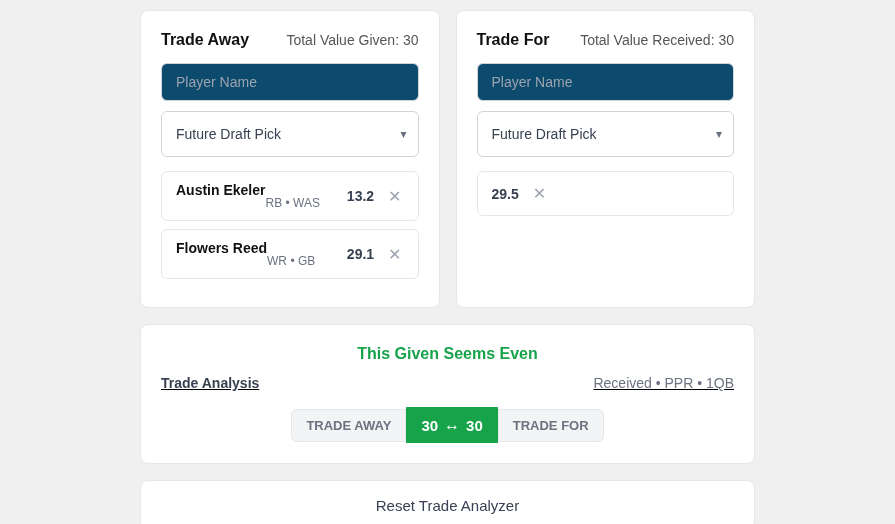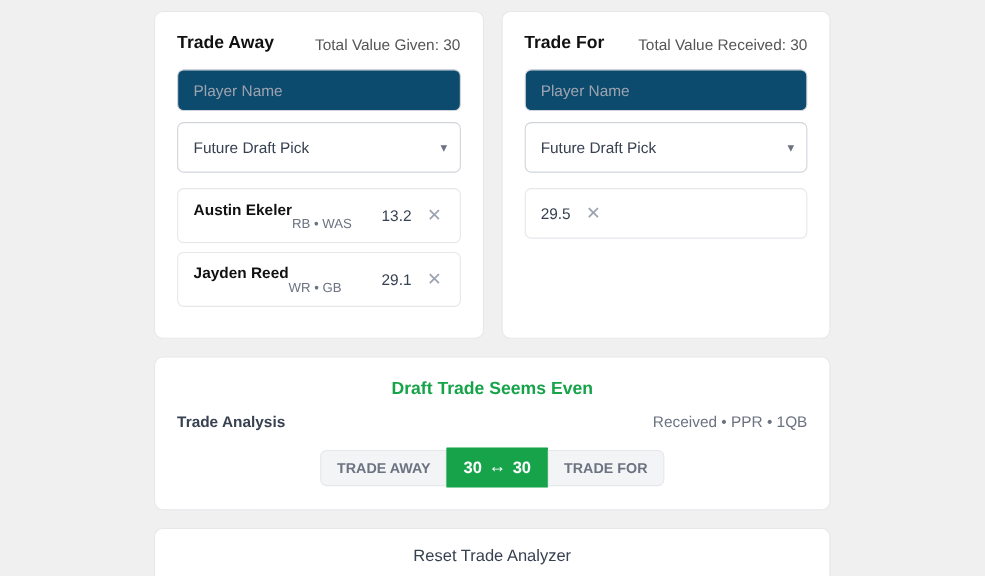--- a/index.html
+++ b/index.html
@@ -108,21 +108,21 @@
       color: #6b7280;
       margin-top: 14px;
     }
     .player-right {
       display: flex;
       align-items: center;
       gap: 12px;
     }
     .player-value {
       font-size: 14px;
-      font-weight: 400;
+      font-weight: 700;
       color: #374151;
     }
     .remove-btn {
       background: none;
       border: none;
       cursor: pointer;
       color: #9ca3af;
       font-size: 16px;
       display: flex;
       align-items: center;
@@ -141,20 +141,21 @@
       font-size: 16px;
       font-weight: 700;
       color: #16a34a;
       margin-bottom: 12px;
     }
     .analysis-row {
       display: flex;
       align-items: flex-start;
       justify-content: space-between;
       margin-bottom: 16px;
+      text-decoration: underline;
     }
     .analysis-label {
       font-size: 14px;
       font-weight: 600;
       color: #374151;
     }
     .analysis-meta {
       font-size: 14px;
       color: #6b7280;
     }
@@ -240,21 +241,21 @@
             <span>WAS</span>
           </span>
         </div>
         <div class="player-right">
           <span class="player-value">13.2</span>
           <button class="remove-btn">✕</button>
         </div>
       </div>
       <div class="player-row">
         <div class="player-info">
-          <span class="player-name">Jayden Reed</span>
+          <span class="player-name">Flowers Reed</span>
           <span class="player-meta">
             <span>WR</span>
             <span> • </span>
             <span>GB</span>
           </span>
         </div>
         <div class="player-right">
           <span class="player-value">29.1</span>
           <button class="remove-btn">✕</button>
         </div>
@@ -281,21 +282,21 @@
         <div class="player-right">
           <span class="player-value">29.5</span>
           <button class="remove-btn">✕</button>
         </div>
       </div>
     </div>
   </div>
 
   
   <div class="analysis-panel">
-    <div class="analysis-title">Draft Trade Seems Even</div>
+    <div class="analysis-title">This Given Seems Even</div>
     <div class="analysis-row">
       <span class="analysis-label">Trade Analysis</span>
       <span class="analysis-meta">Received • PPR • 1QB</span>
     </div>
     <div class="score-row">
       <span class="score-label">TRADE AWAY</span>
       <div class="score-badge">
         <span>30</span>
         <span class="score-icon">↔</span>
         <span>30</span>

